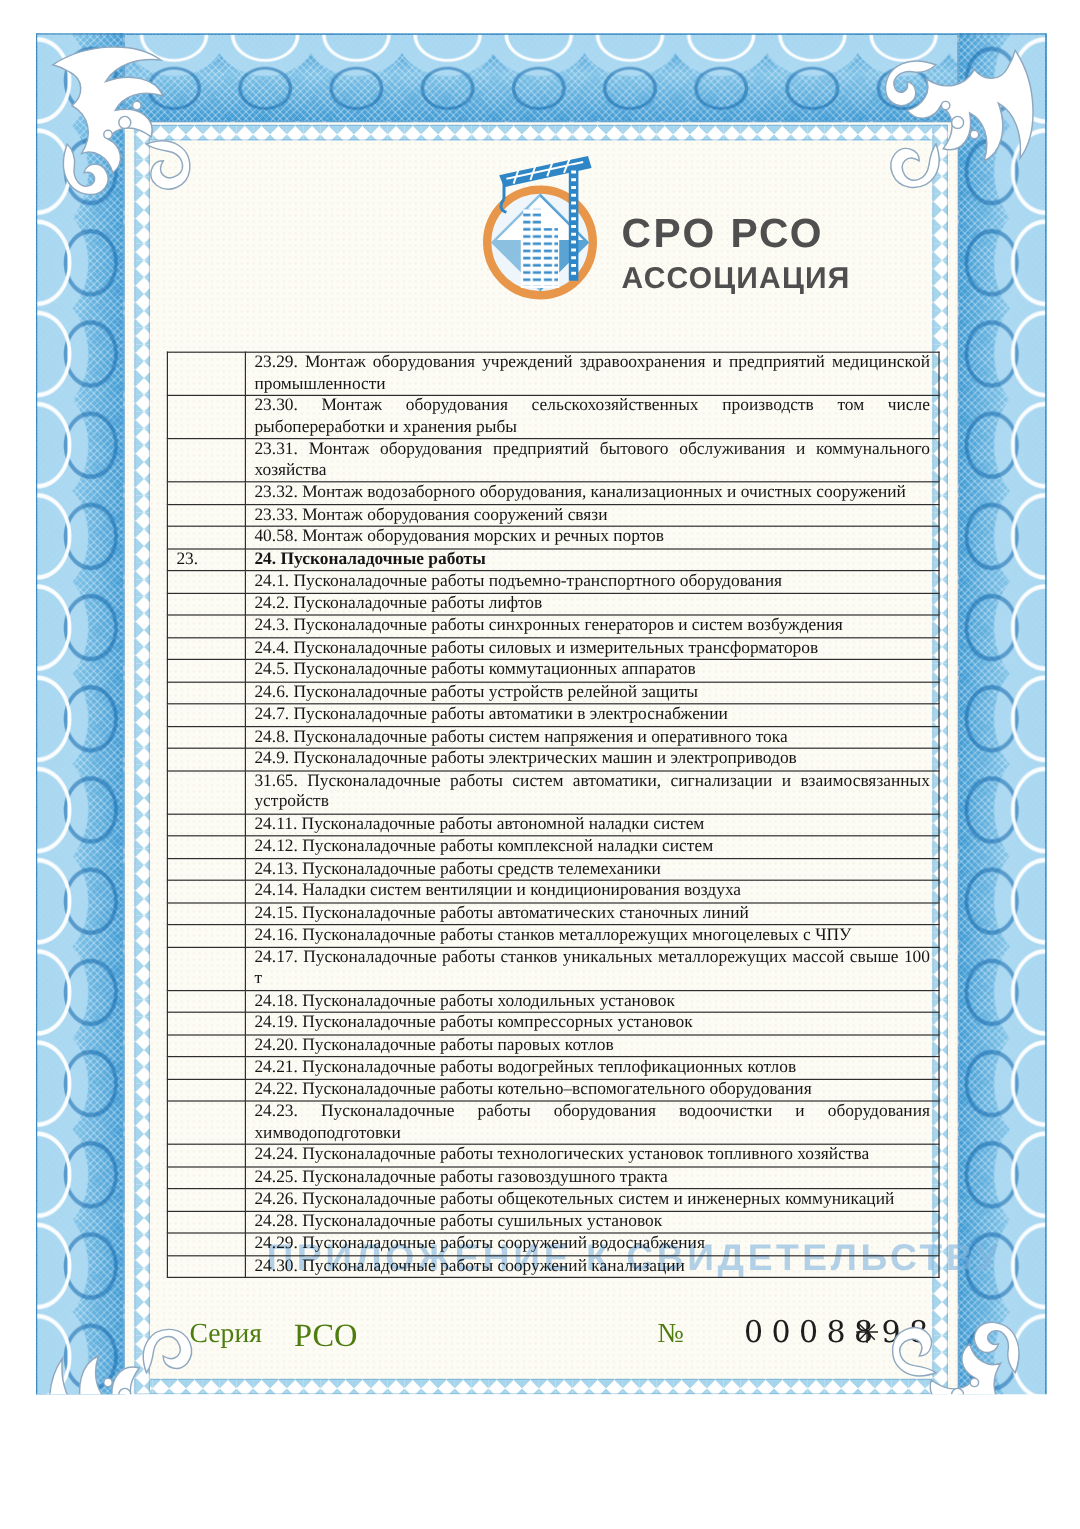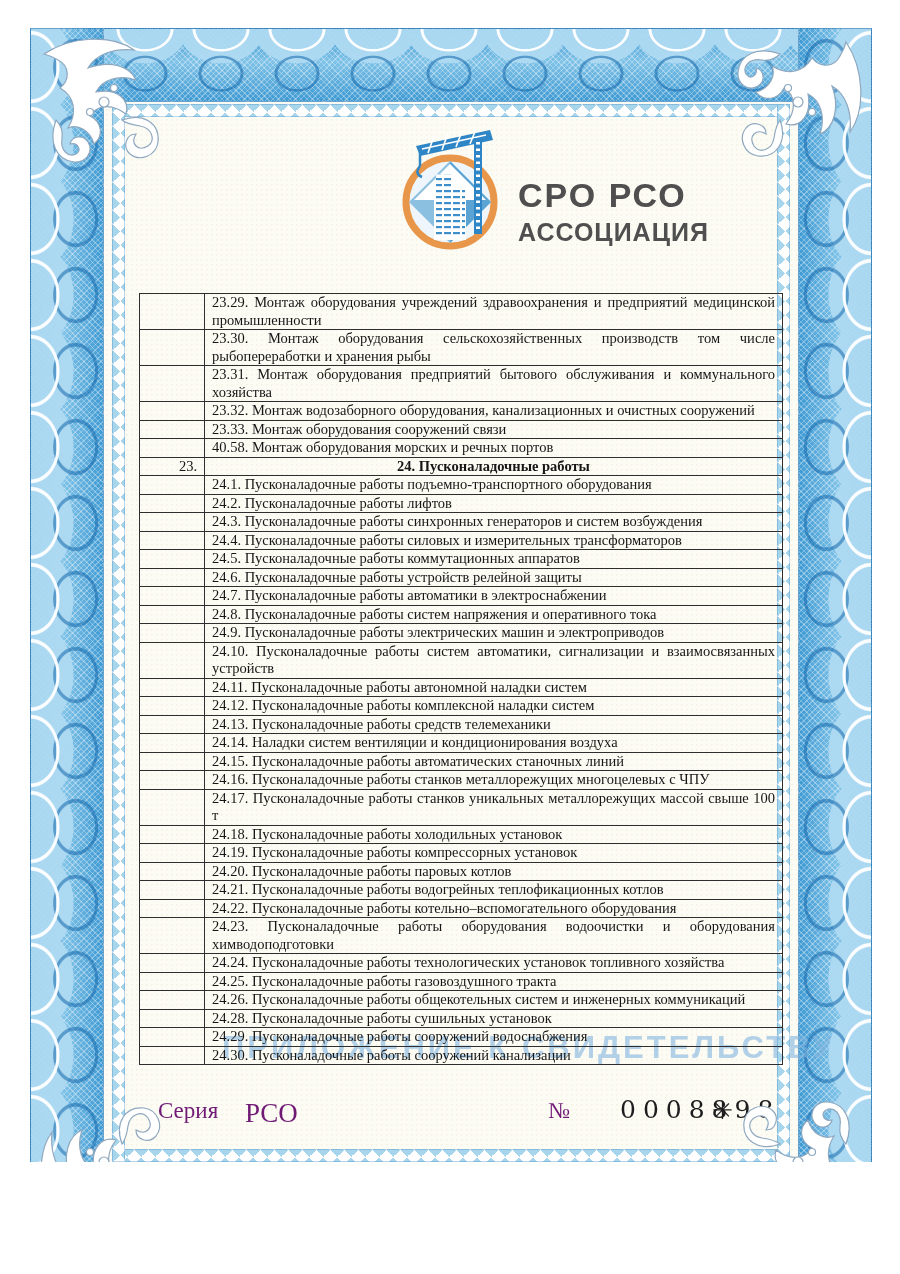--- a/index.html
+++ b/index.html
@@ -52,31 +52,31 @@
   
   .logo-wrap{position:absolute;left:398px;top:116px;display:flex;align-items:flex-start;z-index:3;}
   .logo-text{margin-left:16px;margin-top:62px;font-family:"Liberation Sans",sans-serif;color:#4f4f4f;}
   .logo-title{font-size:34px;font-weight:bold;letter-spacing:2px;line-height:1;}
   .logo-subtitle{font-size:25px;font-weight:bold;letter-spacing:1px;margin-top:8px;line-height:1;}
 
   
   .tbl{position:absolute;left:139px;top:293px;width:644px;border-collapse:collapse;z-index:3;
        font-family:"Liberation Serif",serif;font-size:14.5px;color:#161616;border-radius:24px;}
   .tbl td{border:1px solid #2e2e2e;padding:0 7px;line-height:17.5px;vertical-align:top;}
-  .tbl td.col-num{width:50px;text-align:right;}
+  .tbl td.col-num{width:50px;}
   .tbl td.col-text{text-align:justify;}
-  .tbl td.bold{font-weight:bold;text-align:center;}
+  .tbl td.bold{font-weight:bold;text-align:left;}
 
   
   .watermark{position:absolute;left:222px;top:1030px;z-index:2;
              font-family:"Liberation Sans",sans-serif;font-weight:bold;font-size:31px;
              letter-spacing:3px;color:rgba(128,180,222,.6);white-space:nowrap;}
 
   
-  .footer-item{position:absolute;z-index:3;color:#701a75;}
+  .footer-item{position:absolute;z-index:3;color:#4d7c0f;}
   .f-series-label{left:158px;top:1098px;font-size:23px;}
   .f-series-value{left:245px;top:1098px;font-size:27px;}
   .f-number-sign{left:548px;top:1098px;font-size:23px;}
   .f-number-value{left:596px;top:1095px;font-family:"DejaVu Serif",serif;font-size:25px;letter-spacing:7px;color:#1d1d1d;margin-left:24px;}
   .f-star{left:712px;top:1096px;font-size:25px;color:#1d1d1d;}
 
   
   .printer-credit{position:absolute;left:430px;top:1197px;z-index:3;
                   font-family:"Liberation Sans",sans-serif;font-size:7px;letter-spacing:1px;
                   color:#eaf5fc;}
@@ -236,21 +236,21 @@
         <tr>
           <td class="col-num"></td>
           <td class="col-text">24.8. Пусконаладочные работы систем напряжения и оперативного тока</td>
         </tr>
         <tr>
           <td class="col-num"></td>
           <td class="col-text">24.9. Пусконаладочные работы электрических машин и электроприводов</td>
         </tr>
         <tr>
           <td class="col-num"></td>
-          <td class="col-text">24.10. Пусконаладочные работы систем автоматики, сигнализации и взаимосвязанных устройств</td>
+          <td class="col-text">31.65. Пусконаладочные работы систем автоматики, сигнализации и взаимосвязанных устройств</td>
         </tr>
         <tr>
           <td class="col-num"></td>
           <td class="col-text">24.11. Пусконаладочные работы автономной наладки систем</td>
         </tr>
         <tr>
           <td class="col-num"></td>
           <td class="col-text">24.12. Пусконаладочные работы комплексной наладки систем</td>
         </tr>
         <tr>

